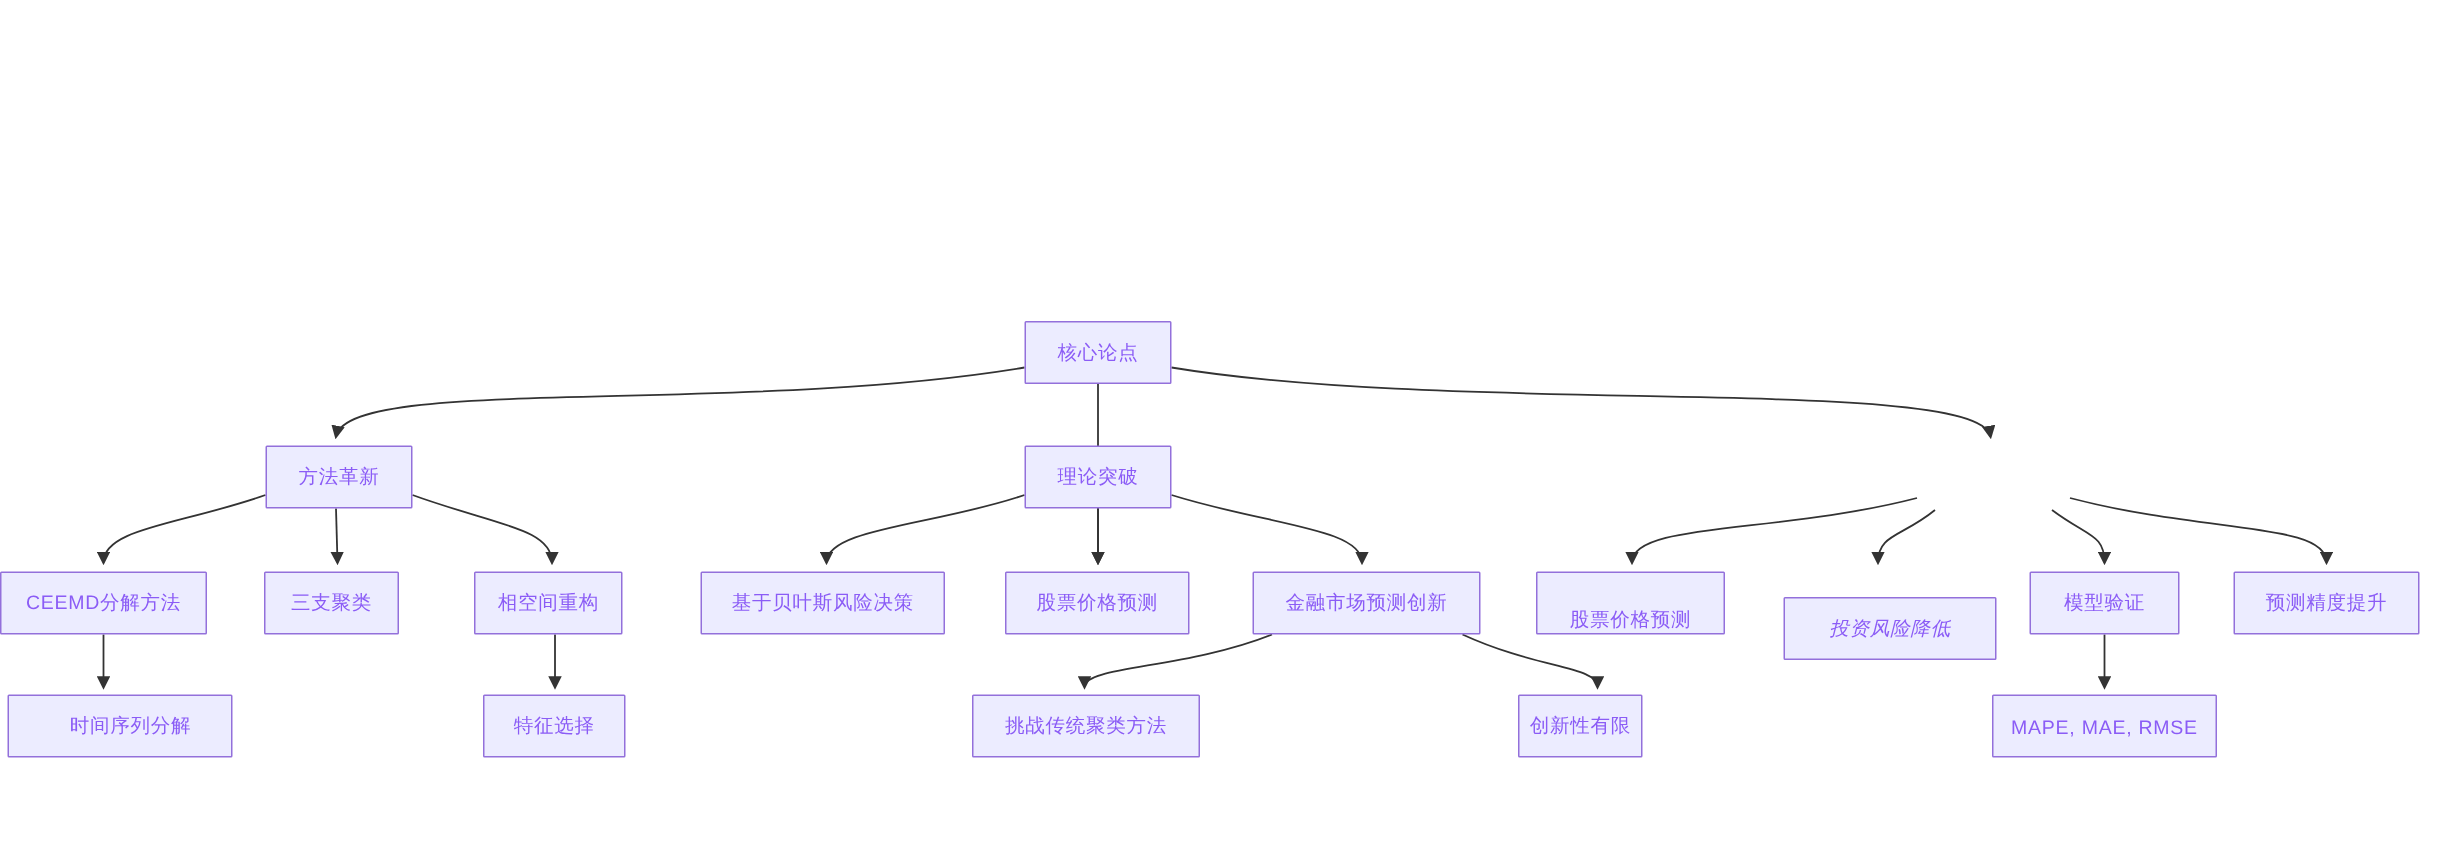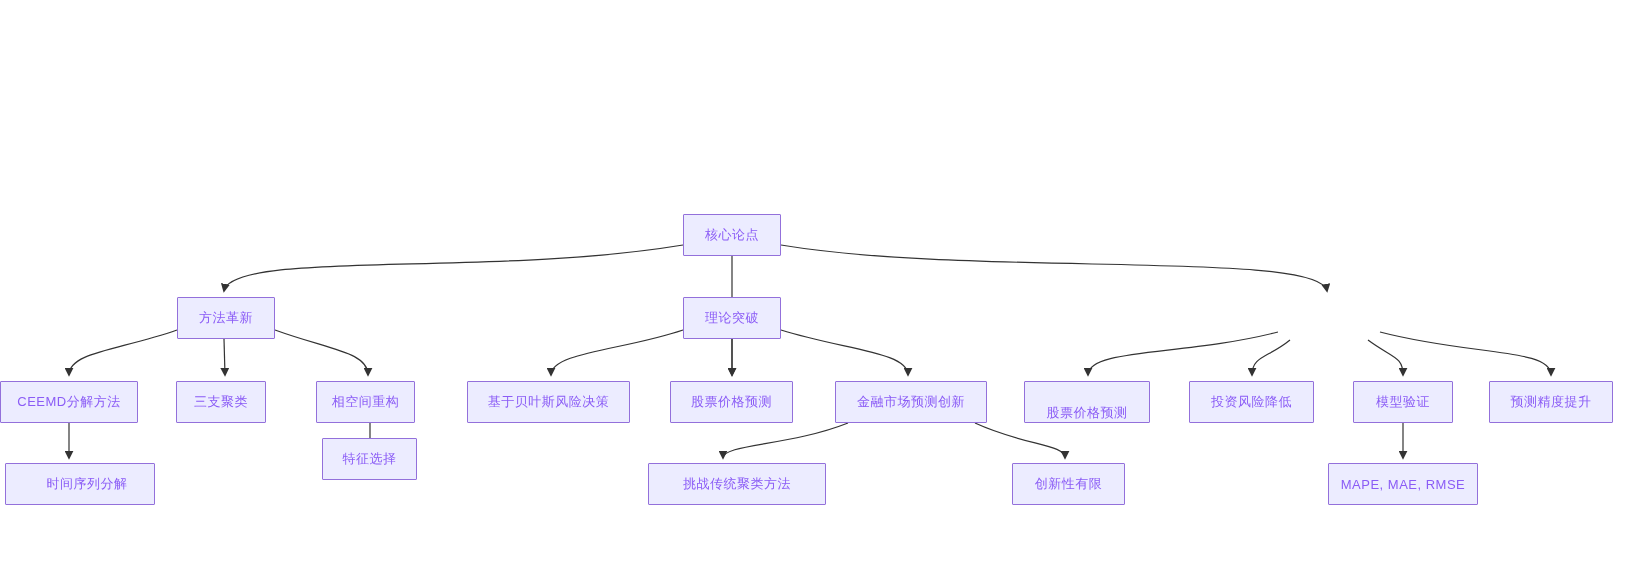--- a/index.html
+++ b/index.html
@@ -93,38 +93,38 @@
   </div>
   <div class="node" style="left:670px;top:381px;width:123px;">
     <span class="node-label">股票价格预测</span>
   </div>
   <div class="node" style="left:835px;top:381px;width:152px;">
     <span class="node-label">金融市场预测创新</span>
   </div>
   <div class="node" style="left:1024px;top:381px;width:126px;align-items:flex-end;">
     <span class="node-label">股票价格预测</span>
   </div>
-  <div class="node" style="left:1189px;top:381px;width:125px;">
+  <div class="node" style="left:1189px;top:398px;width:142px;font-style:italic;">
     <span class="node-label">投资风险降低</span>
   </div>
   <div class="node" style="left:1489px;top:381px;width:124px;">
     <span class="node-label">预测精度提升</span>
   </div>
   <div class="node" style="left:1353px;top:381px;width:100px;">
     <span class="node-label">模型验证</span>
   </div>
   <div class="node" style="left:5px;top:463px;width:150px;padding-left:14px;">
     <span class="node-label">时间序列分解</span>
   </div>
-  <div class="node" style="left:322px;top:438px;width:95px;">
+  <div class="node" style="left:322px;top:463px;width:95px;">
     <span class="node-label">特征选择</span>
   </div>
-  <div class="node" style="left:648px;top:463px;width:178px;">
+  <div class="node" style="left:648px;top:463px;width:152px;">
     <span class="node-label">挑战传统聚类方法</span>
   </div>
-  <div class="node" style="left:1012px;top:463px;width:113px;justify-content:center;">
+  <div class="node" style="left:1012px;top:463px;width:83px;justify-content:center;">
     <span class="node-label">创新性有限</span>
   </div>
   <div class="node" style="left:1328px;top:463px;width:150px;">
     <span class="node-label">MAPE, MAE, RMSE</span>
   </div>
 
 </div>
 
 </body></html>

